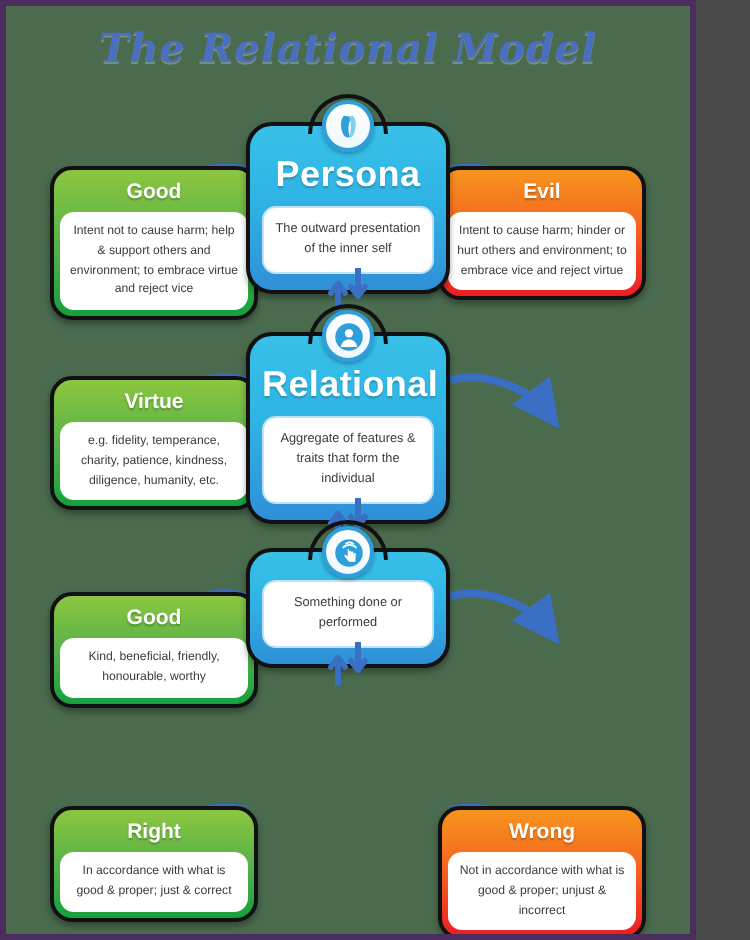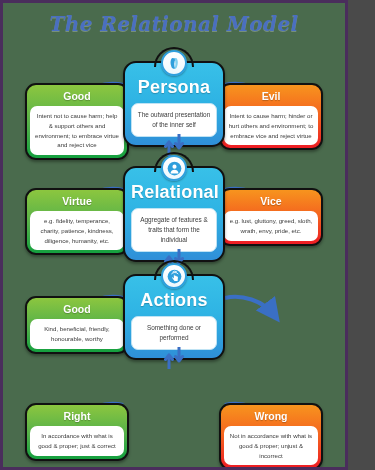--- a/index.html
+++ b/index.html
@@ -231,24 +231,20 @@
     </div>
   </div>
 
   <div class="row" id="row-character">
 
     <div class="side-box side-left side-good">
       <div class="side-title">Virtue</div>
       <div class="side-body">e.g. fidelity, temperance, charity, patience, kindness, diligence, humanity, etc.</div>
     </div>
 
-    <div class="side-box side-right side-bad">
-      <div class="side-title">Vice</div>
-      <div class="side-body">e.g. lust, gluttony, greed, sloth, wrath, envy, pride, etc.</div>
-    </div>
 
     <svg class="curve curve-left" viewBox="0 0 62 44">
       <defs>
           <marker id="ml2" markerWidth="6" markerHeight="6" refX="4" refY="3" orient="auto">
         <path d="M0,0 L6,3 L0,6 z" fill="#3a6fc4"></path>
           </marker>
         </defs>
       <path d="M58,8 C42,4 20,10 8,26" stroke="#3a6fc4" stroke-width="4" fill="none" marker-end="url(#ml2)"></path>
     </svg>
     <svg class="curve curve-right" viewBox="0 0 62 44">
@@ -306,21 +302,20 @@
     <div class="center-card">
       <div class="badge-arc"></div>
       <div class="badge">
         <svg width="15" height="15" viewBox="0 0 24 24">
           <circle cx="12" cy="12" r="11" fill="#2f9fdc"></circle>
           <path d="M9 5 A5 5 0 0 1 16 5" stroke="#ffffff" stroke-width="1.4" fill="none"></path>
           <path d="M7 8 A7.5 7.5 0 0 1 18 8" stroke="#ffffff" stroke-width="1.4" fill="none"></path>
           <path d="M11 9 L11 15 L9.5 13.5 C8.5 13 8 14 8.7 14.9 L12 19 L17 19 L17.5 13 C17.5 11.7 15.8 11.5 15.6 12.7 L15.5 11.6 C15.4 10.4 13.8 10.5 13.7 11.6 L13.6 11 C13.5 9.9 12 10 12 11 L12 9 z" fill="#ffffff"></path>
         </svg>
       </div>
-      <div class="center-title">Actions</div>
       <div class="center-body">Something done or performed</div>
       <svg class="vert-arrows" viewBox="0 0 24 22">
         <path d="M7 22 L7 8 M7 8 L3.5 12.5 M7 8 L10.5 12.5" stroke="#3a6fc4" stroke-width="3" fill="none" stroke-linecap="round"></path>
         <path d="M17 0 L17 14 M17 14 L13.5 9.5 M17 14 L20.5 9.5" stroke="#3a6fc4" stroke-width="3" fill="none" stroke-linecap="round"></path>
       </svg>
     </div>
   </div>
 
   <div class="row" id="row-outcome">
 

